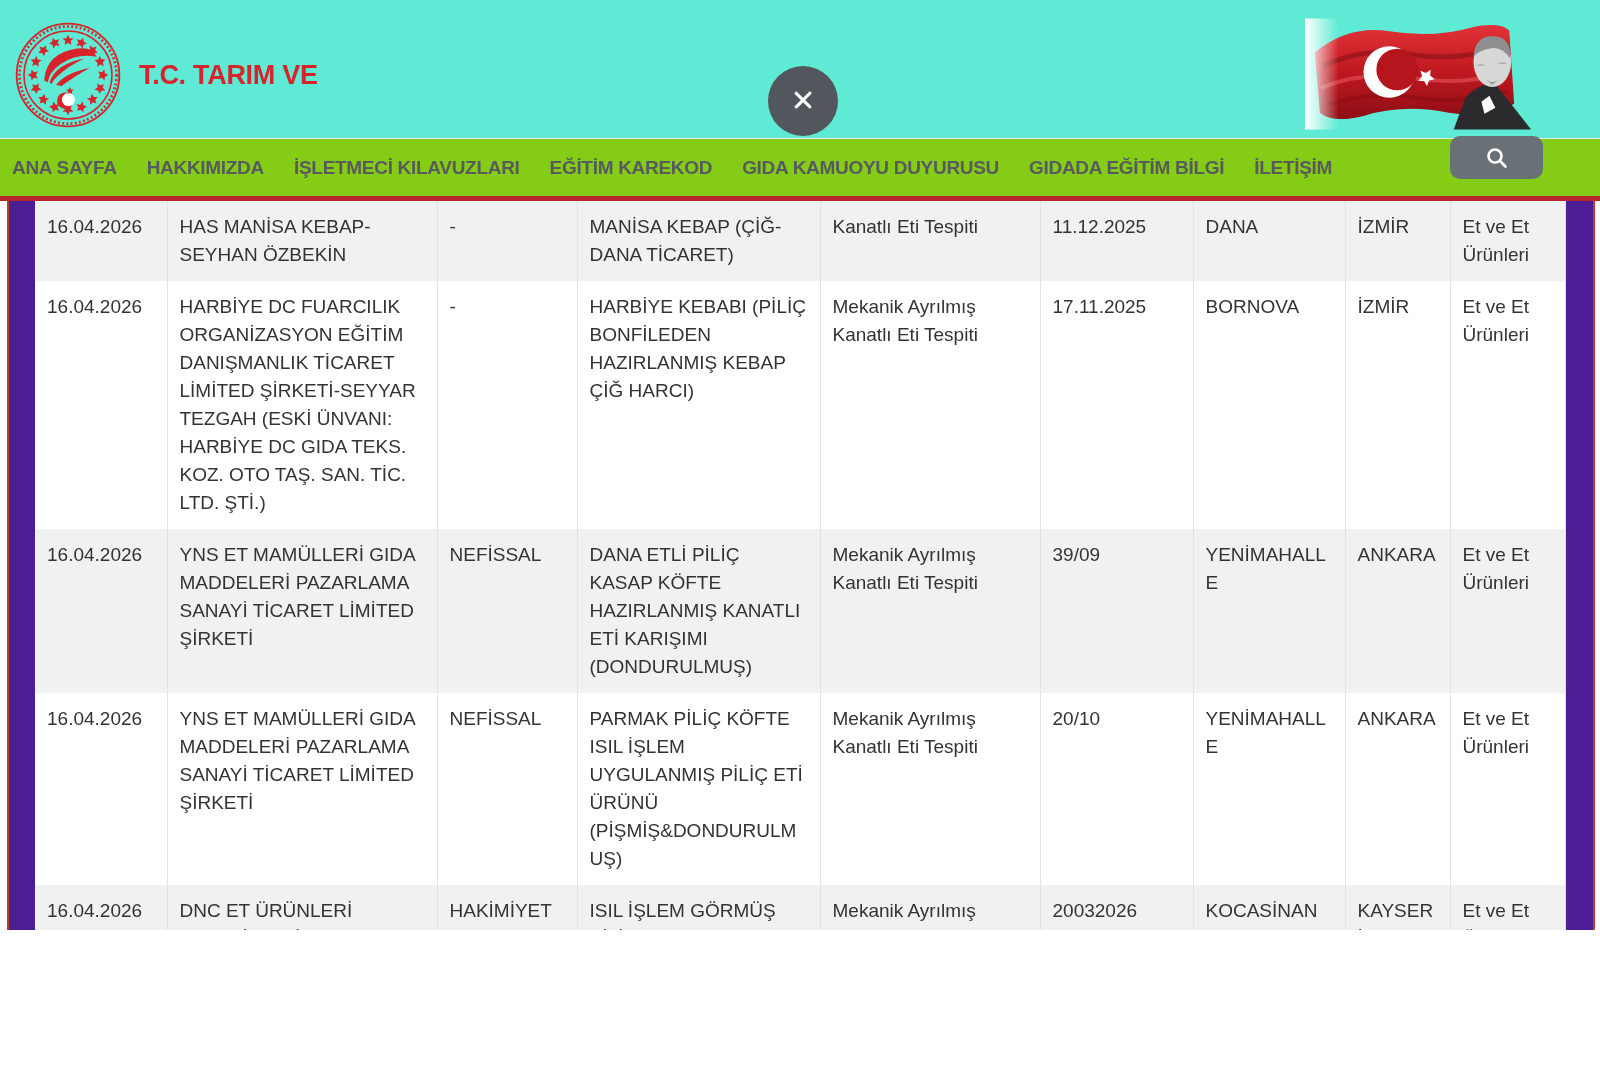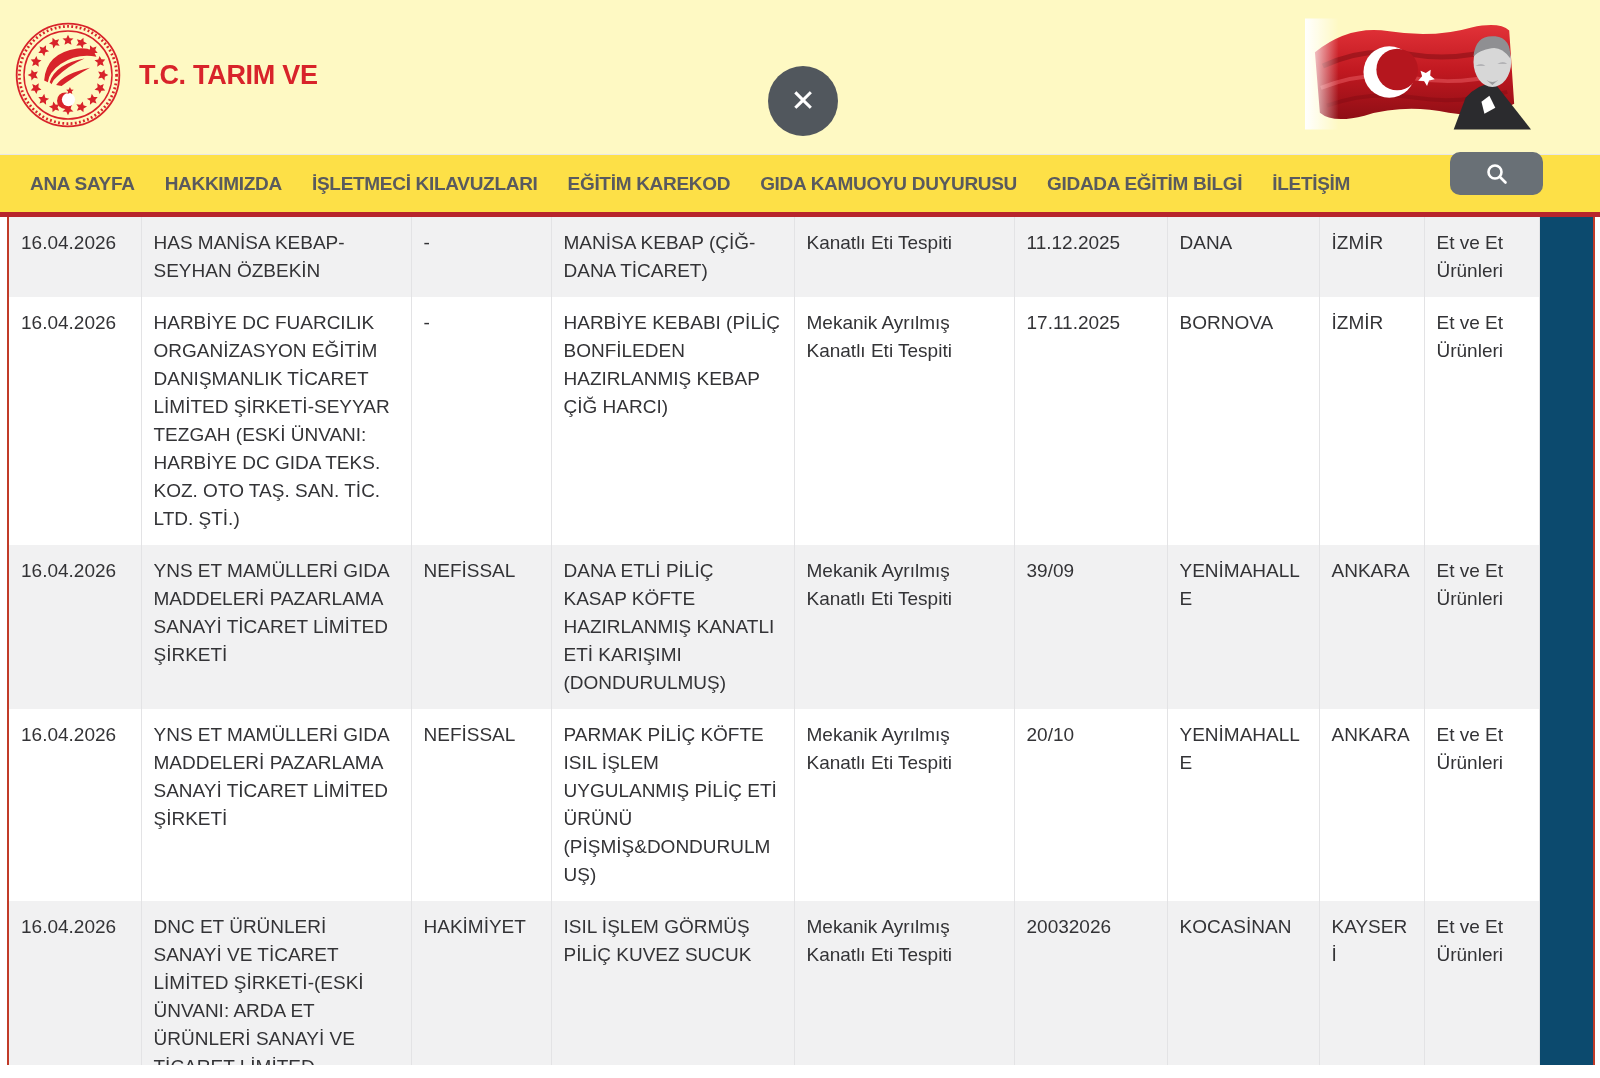--- a/index.html
+++ b/index.html
@@ -1,43 +1,43 @@
 <!DOCTYPE html>
 <html><head>
 <meta charset="utf-8">
 <style>
   * { margin:0; padding:0; box-sizing:border-box; }
   html,body { width:1600px; height:1078px; overflow:hidden; background:#fff;
               font-family:"Liberation Sans", sans-serif; }
 
   
-  .header { position:relative; height:155px; background:#fef9c3; border-bottom:1px solid #e7e7e8; }
+  .header { position:relative; height:139px; background:#5eead4; border-bottom:1px solid #e7e7e8; }
   .brand { position:absolute; left:13px; top:20px; display:flex; align-items:center; }
   .brand svg { width:110px; height:110px; }
   .brand-text { margin-left:16px; color:#d8232a; font-weight:bold; font-size:27px;
                 line-height:33px; letter-spacing:-0.3px; }
   .flag-img { position:absolute; right:67px; top:18px; width:228px; height:112px; }
   .close-btn { position:absolute; left:768px; top:66px; width:70px; height:70px;
                border-radius:50%; background:#51575d; border:none; cursor:pointer;
                display:flex; align-items:center; justify-content:center; z-index:20; }
   .close-btn span { color:#fff; font-size:30px; line-height:1; font-weight:normal; }
 
   
   .nav { position:relative; height:62px; display:flex; align-items:center;
-         padding-left:30px; gap:30px; background:#fde047; border-bottom:5px solid #b7252c; }
+         padding-left:12px; gap:30px; background:#84cc16; border-bottom:5px solid #b7252c; }
   .nav-item { color:#595a5e; font-weight:bold; font-size:19px; letter-spacing:-0.3px;
               text-decoration:none; white-space:nowrap; cursor:pointer; }
   .search-btn { position:absolute; right:57px; top:-3px; width:93px; height:43px;
                 background:#697076; border:none; border-radius:10px; cursor:pointer;
                 display:flex; align-items:center; justify-content:center; }
 
   
-  .content-frame { margin-left:7px; margin-right:5px; height:848px;
+  .content-frame { margin-left:7px; margin-right:5px; height:729px;
                    border-left:2px solid #c13b28; border-right:2px solid #c13b28;
-                   overflow:hidden; background:#0c4a6e; }
+                   padding-left:26px; overflow:hidden; background:#4c1d95; }
 
   
   table { border-collapse:collapse; table-layout:fixed; width:1530px; }
   td { vertical-align:top; padding:12px 13px 12px 12px; font-size:19px; line-height:28px;
        color:#333336; border-right:1px solid #e3e3e5; word-wrap:break-word; }
   tr:nth-child(odd) td { background:#f1f1f2; }
   tr:nth-child(even) td { background:#ffffff; }
   tr:nth-child(1) td { height:74px; }
   tr:nth-child(2) td { height:242px; }
   tr:nth-child(3) td { height:136px; }

